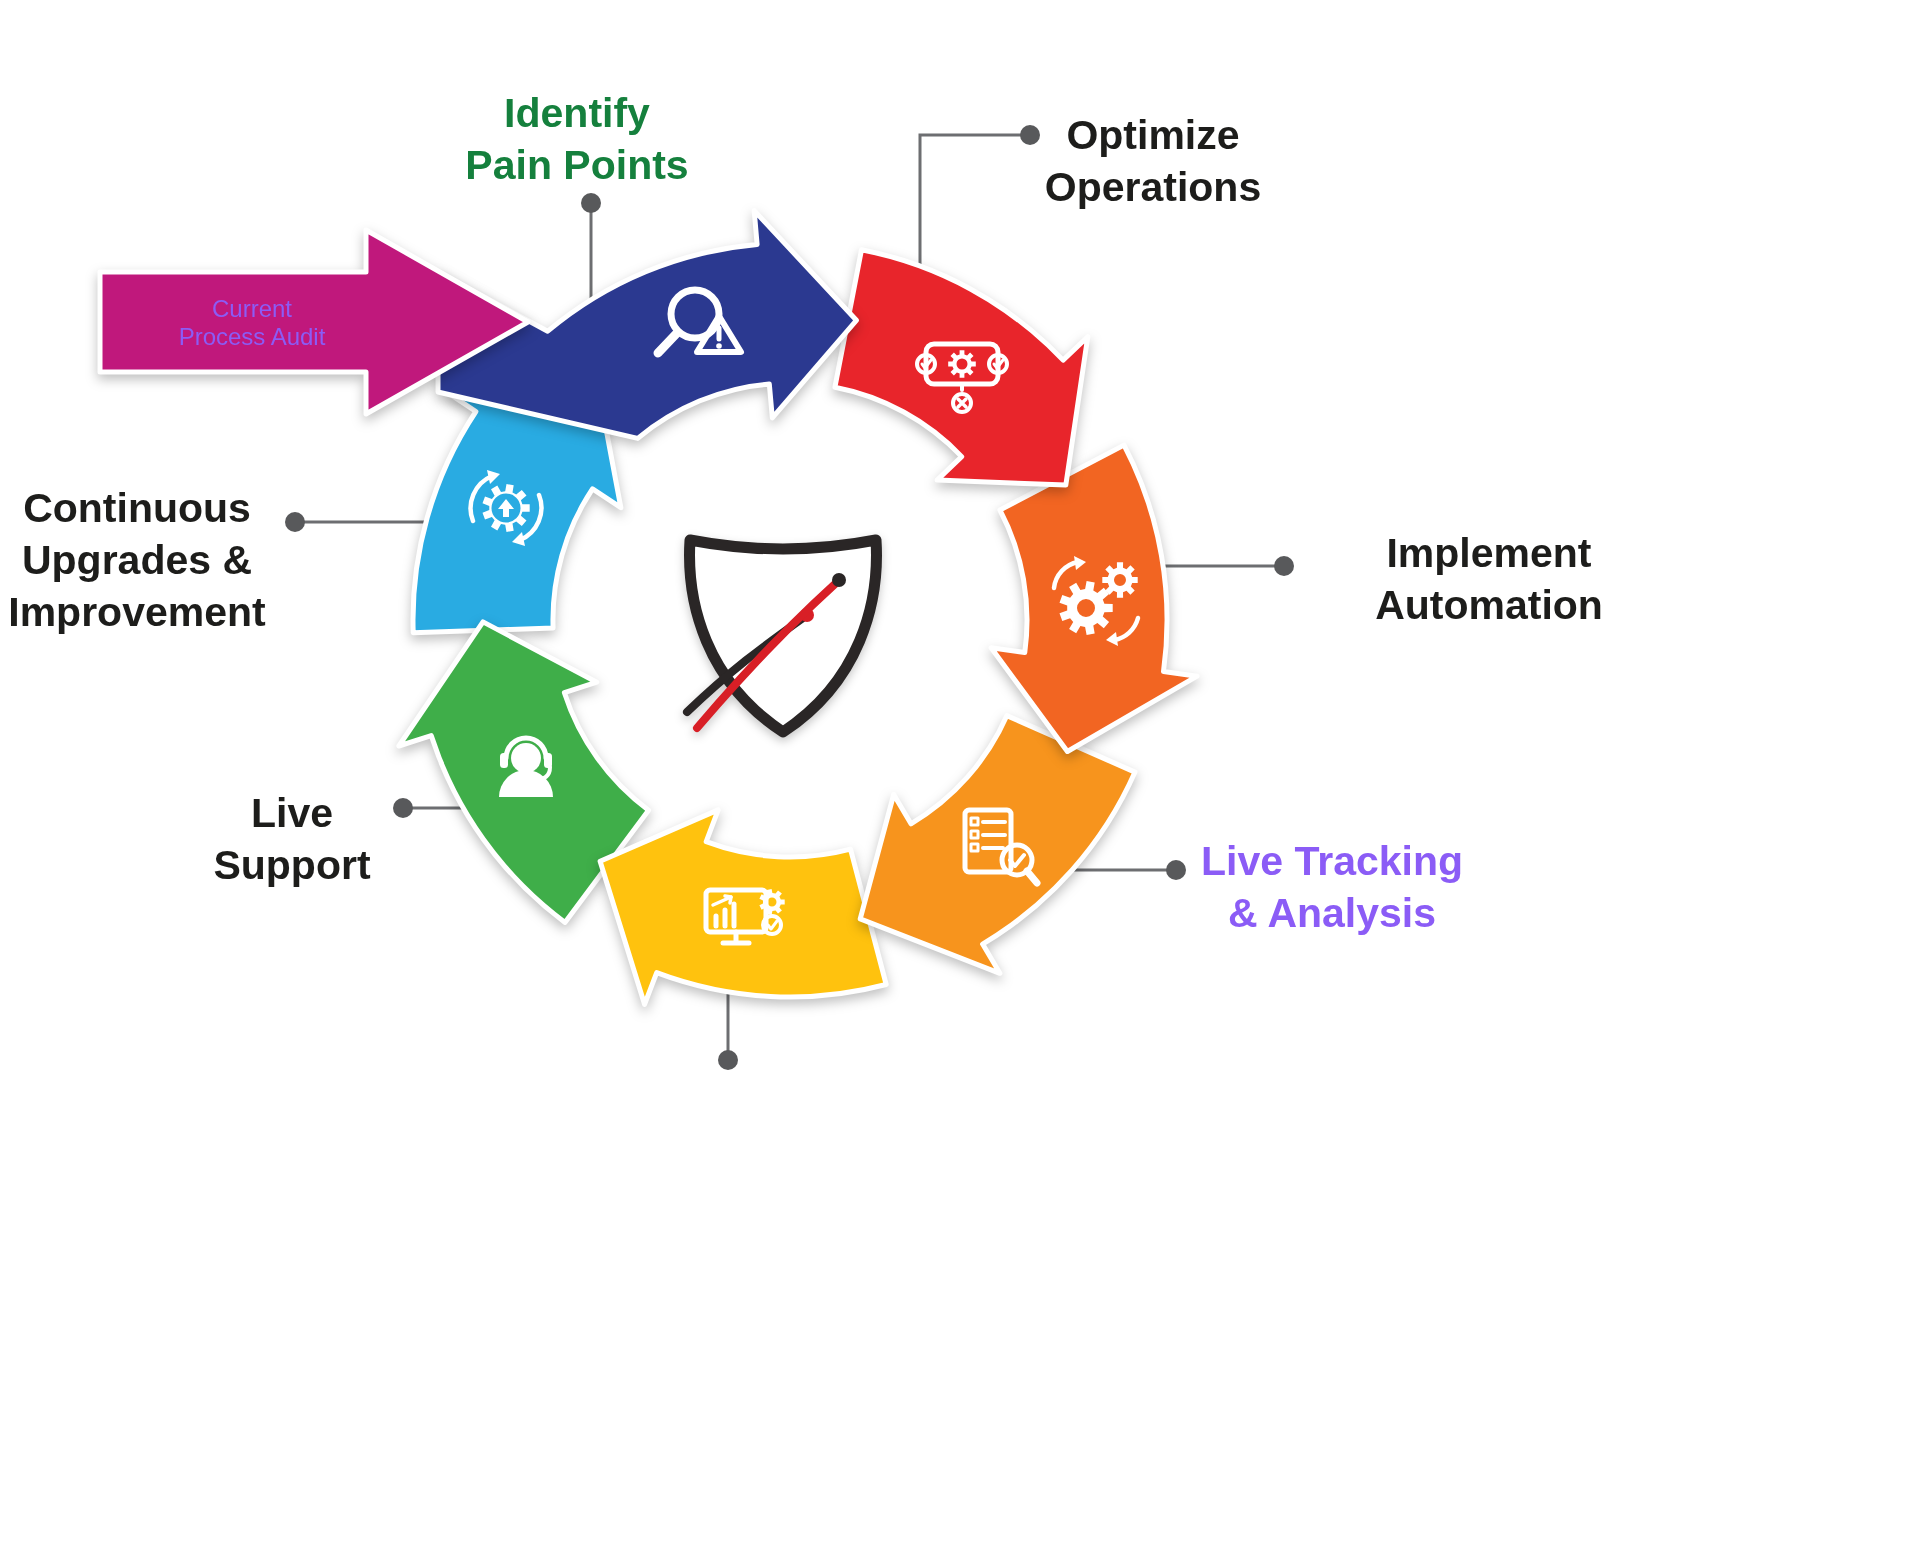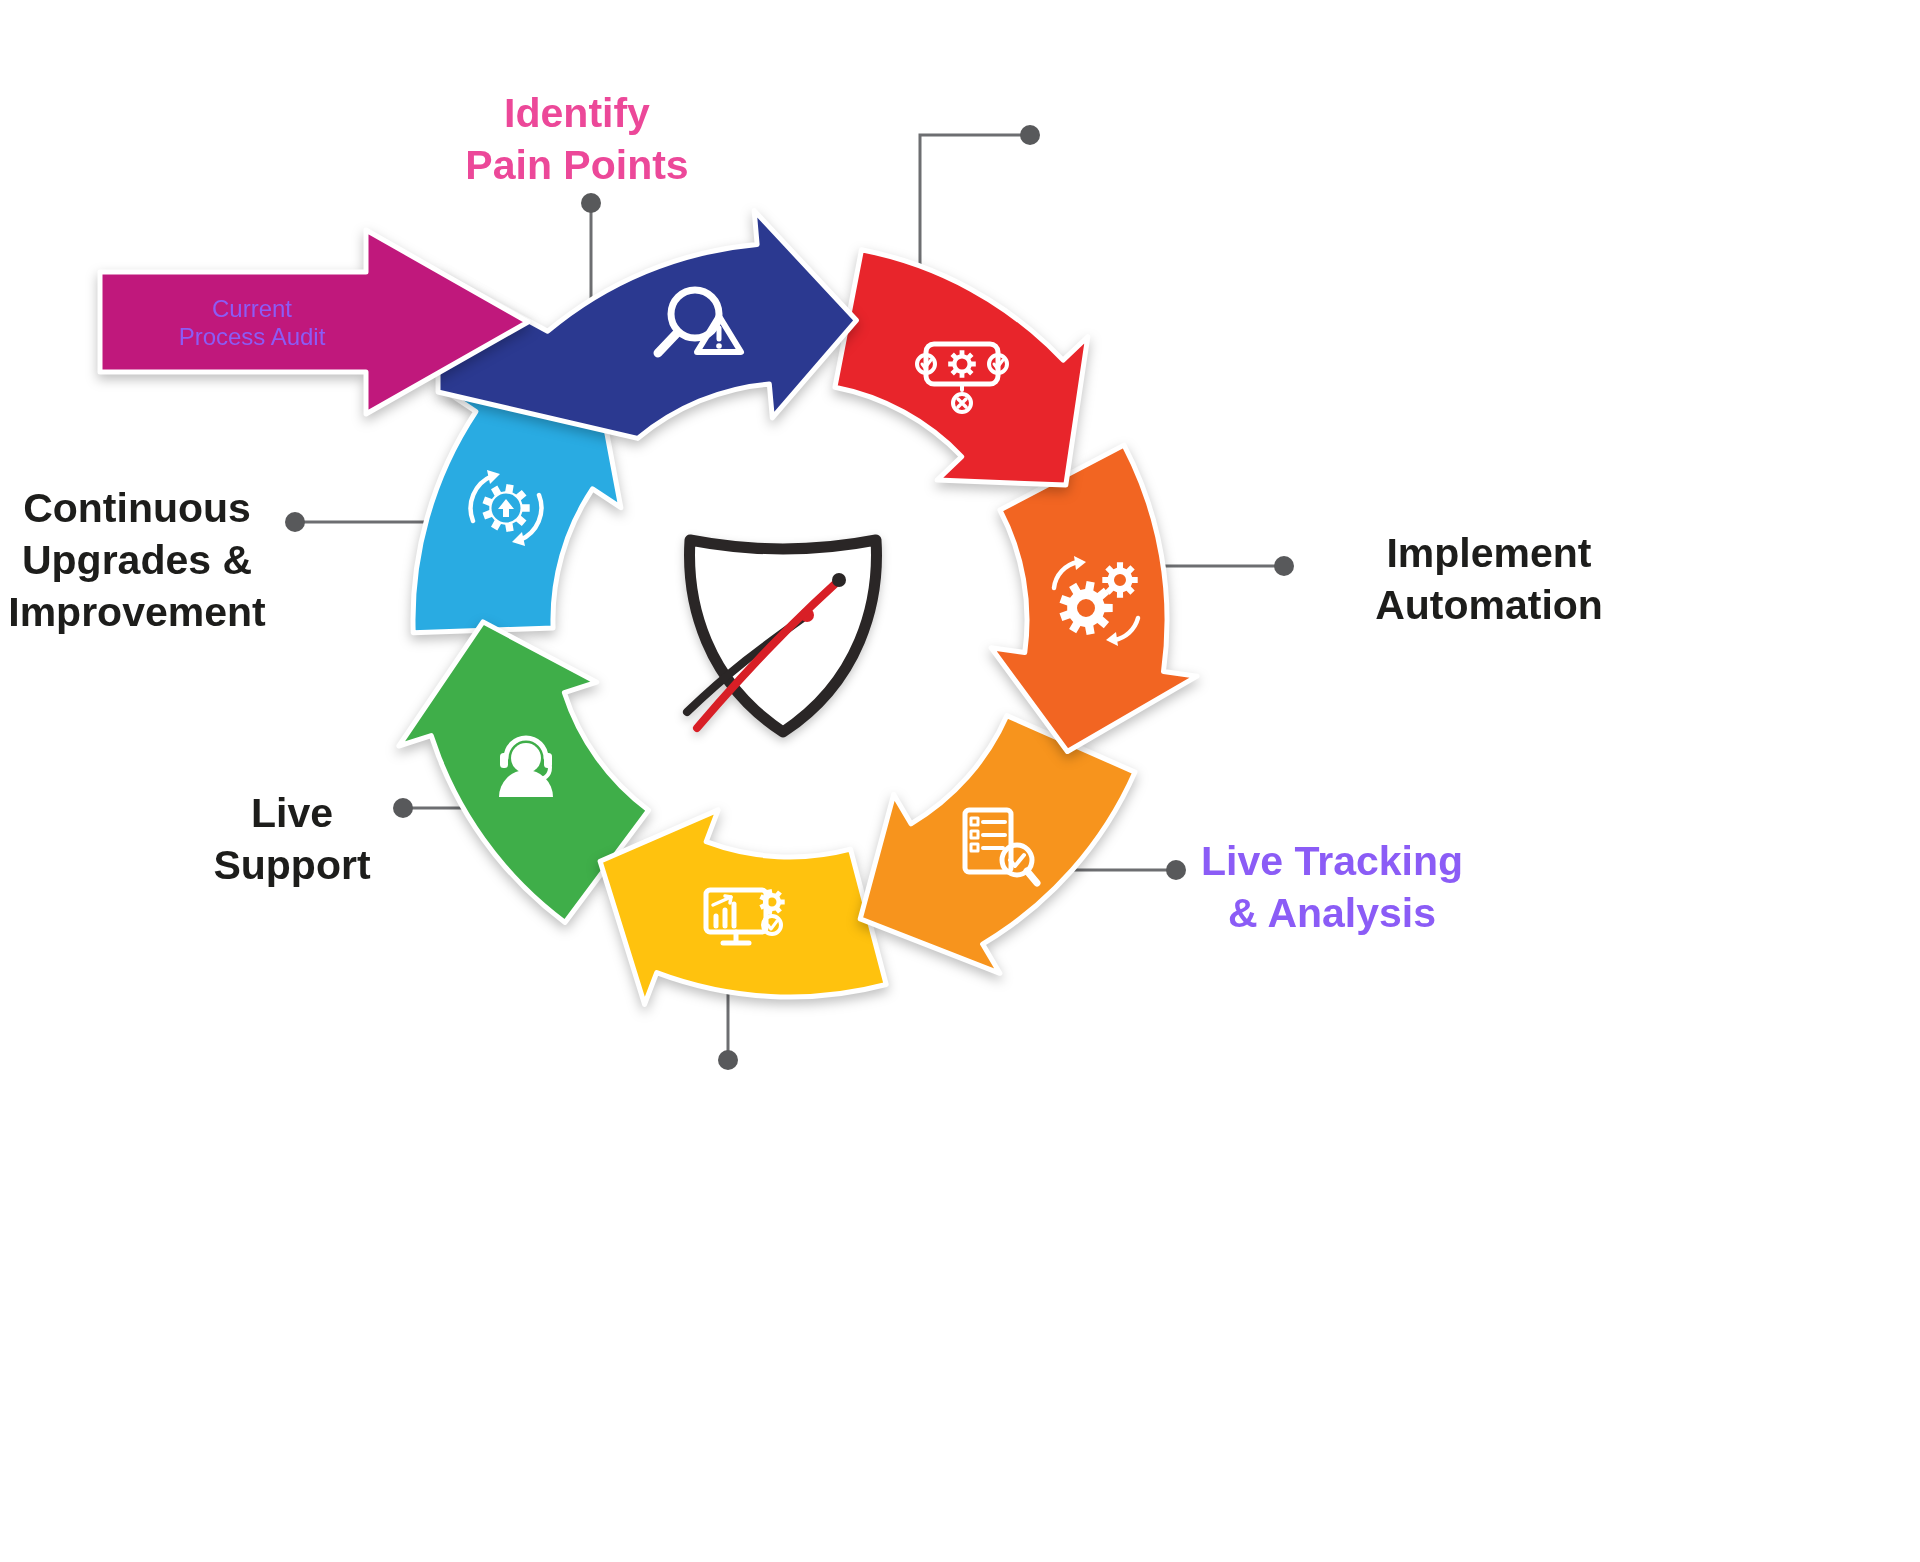--- a/index.html
+++ b/index.html
@@ -150,22 +150,24 @@
     <g class="icon" transform="translate(506,508)">
       <path class="gear" d="M23.7,-3.7 L23.7,3.7 L16.4,3.7 L14.9,7.7 L20.5,12.4 L15.8,18.1 L10.2,13.4 L6.5,15.5 L7.7,22.7 L0.5,24.0 L-0.8,16.8 L-5.0,16.0 L-8.7,22.4 L-15.0,18.7 L-11.4,12.3 L-14.1,9.1 L-21.0,11.6 L-23.5,4.7 L-16.7,2.1 L-16.7,-2.1 L-23.5,-4.7 L-21.0,-11.6 L-14.1,-9.1 L-11.4,-12.3 L-15.0,-18.7 L-8.7,-22.4 L-5.0,-16.0 L-0.8,-16.8 L0.5,-24.0 L7.7,-22.7 L6.5,-15.5 L10.2,-13.4 L15.8,-18.1 L20.5,-12.4 L14.9,-7.7 L16.4,-3.7 Z M14.5,0.0 A14.5,14.5 0 1 0 -14.5,0.0 A14.5,14.5 0 1 0 14.5,0.0 Z"></path>
       <polygon points="0,-9 8,1 3,1 3,9 -3,9 -3,1 -8,1" fill="#ffffff" stroke="none"></polygon>
       <path d="M -33,13 A 35 35 0 0 1 -14,-32" stroke-width="4.5"></path>
       <polygon points="-19,-38 -6,-34 -16,-24" fill="#ffffff" stroke="none"></polygon>
       <path d="M 33,-13 A 35 35 0 0 1 14,32" stroke-width="4.5"></path>
       <polygon points="19,38 6,34 16,24" fill="#ffffff" stroke="none"></polygon>
     </g>
   </svg>
 
-  <div class="label" style="left: 577px; top: 139px; color: #ec4899;">Identify
+  <div class="label" style="left: 577px; top: 139px; color: #15803d;">Identify
 Pain Points</div>
+  <div class="label" style="left: 1153px; top: 161px; color: rgb(29, 29, 27);">Optimize
+Operations</div>
   <div class="label" style="left: 1445px; top: 579px; color: rgb(29, 29, 27); margin-left: 44px;">Implement
 Automation</div>
   <div class="label" style="left: 1332px; top: 887px; color: #8b5cf6;">Live Tracking
 &amp; Analysis</div>
   <div class="label" style="left: 292px; top: 839px; color: rgb(29, 29, 27);">Live
 Support</div>
   <div class="label" style="left: 137px; top: 560px; color: rgb(29, 29, 27);">Continuous
 Upgrades &amp;
 Improvement</div>
 

